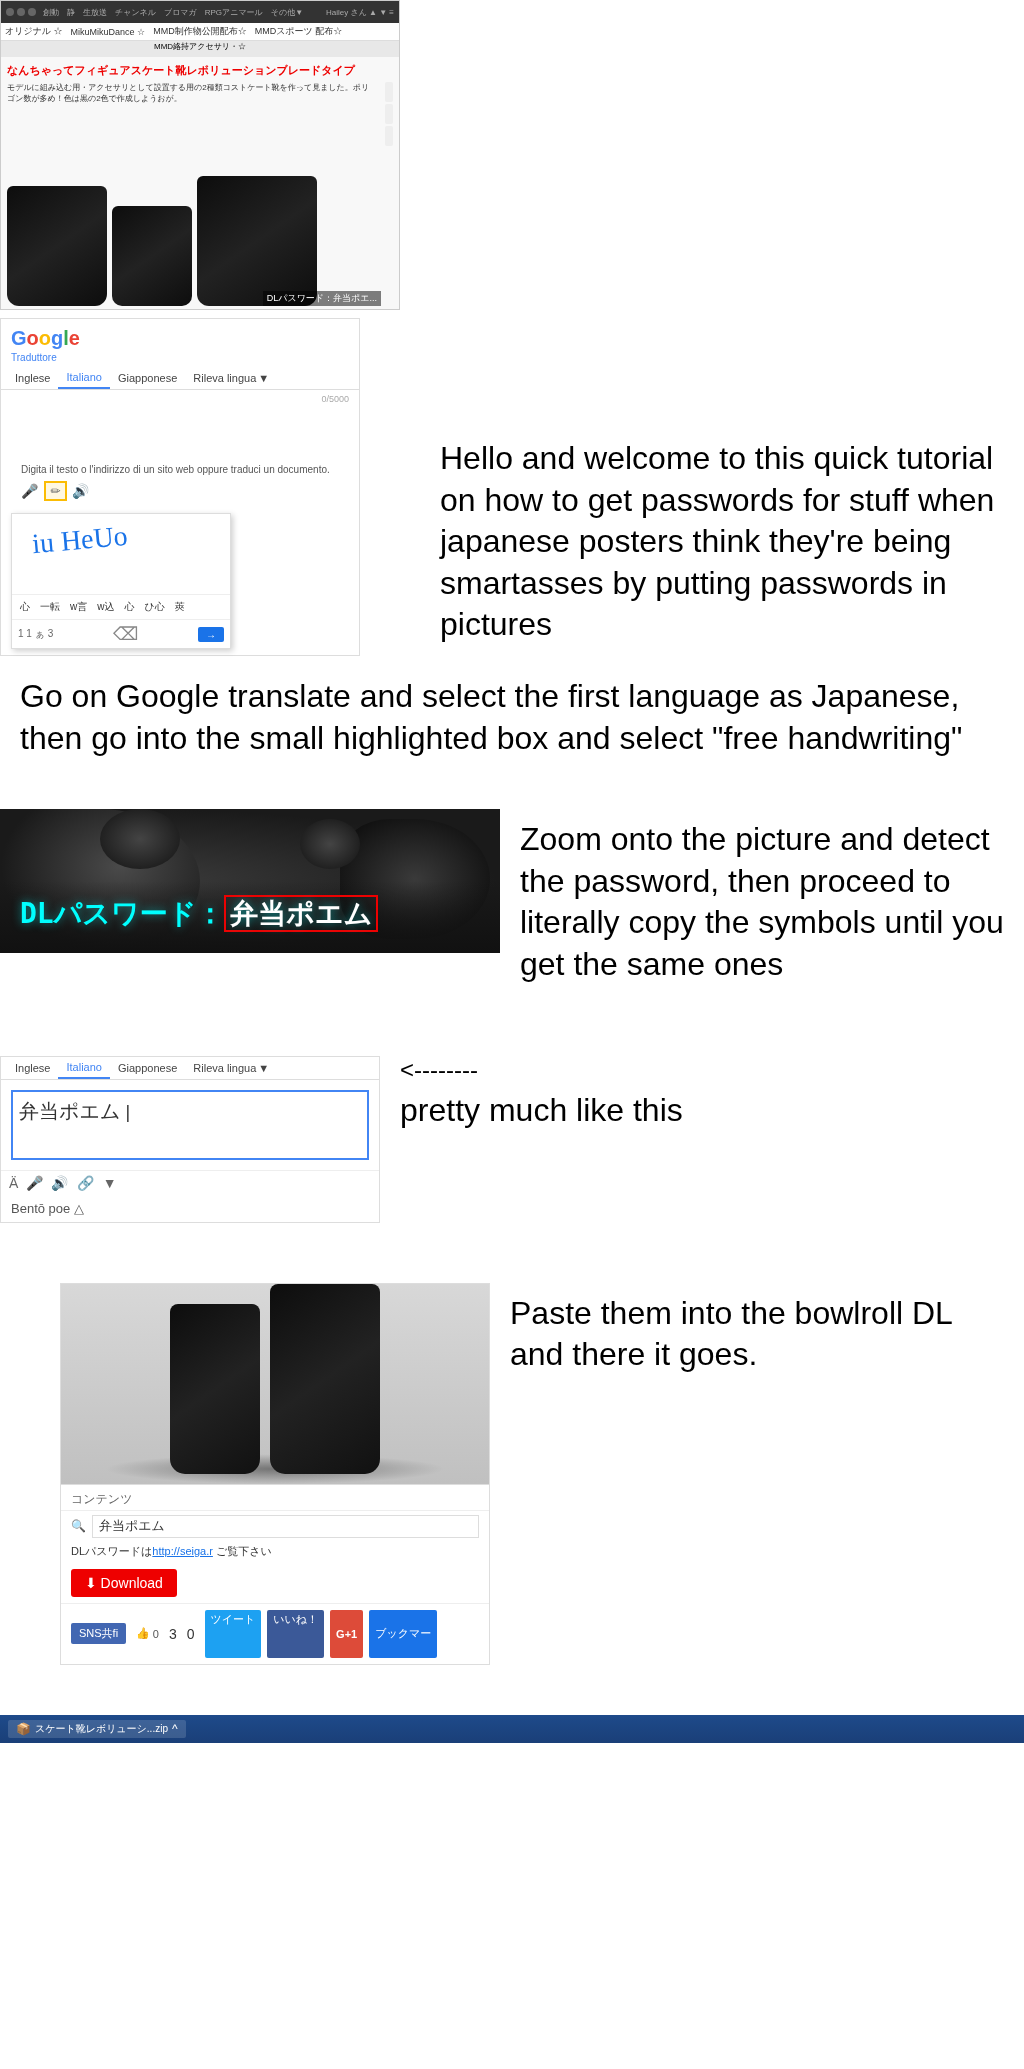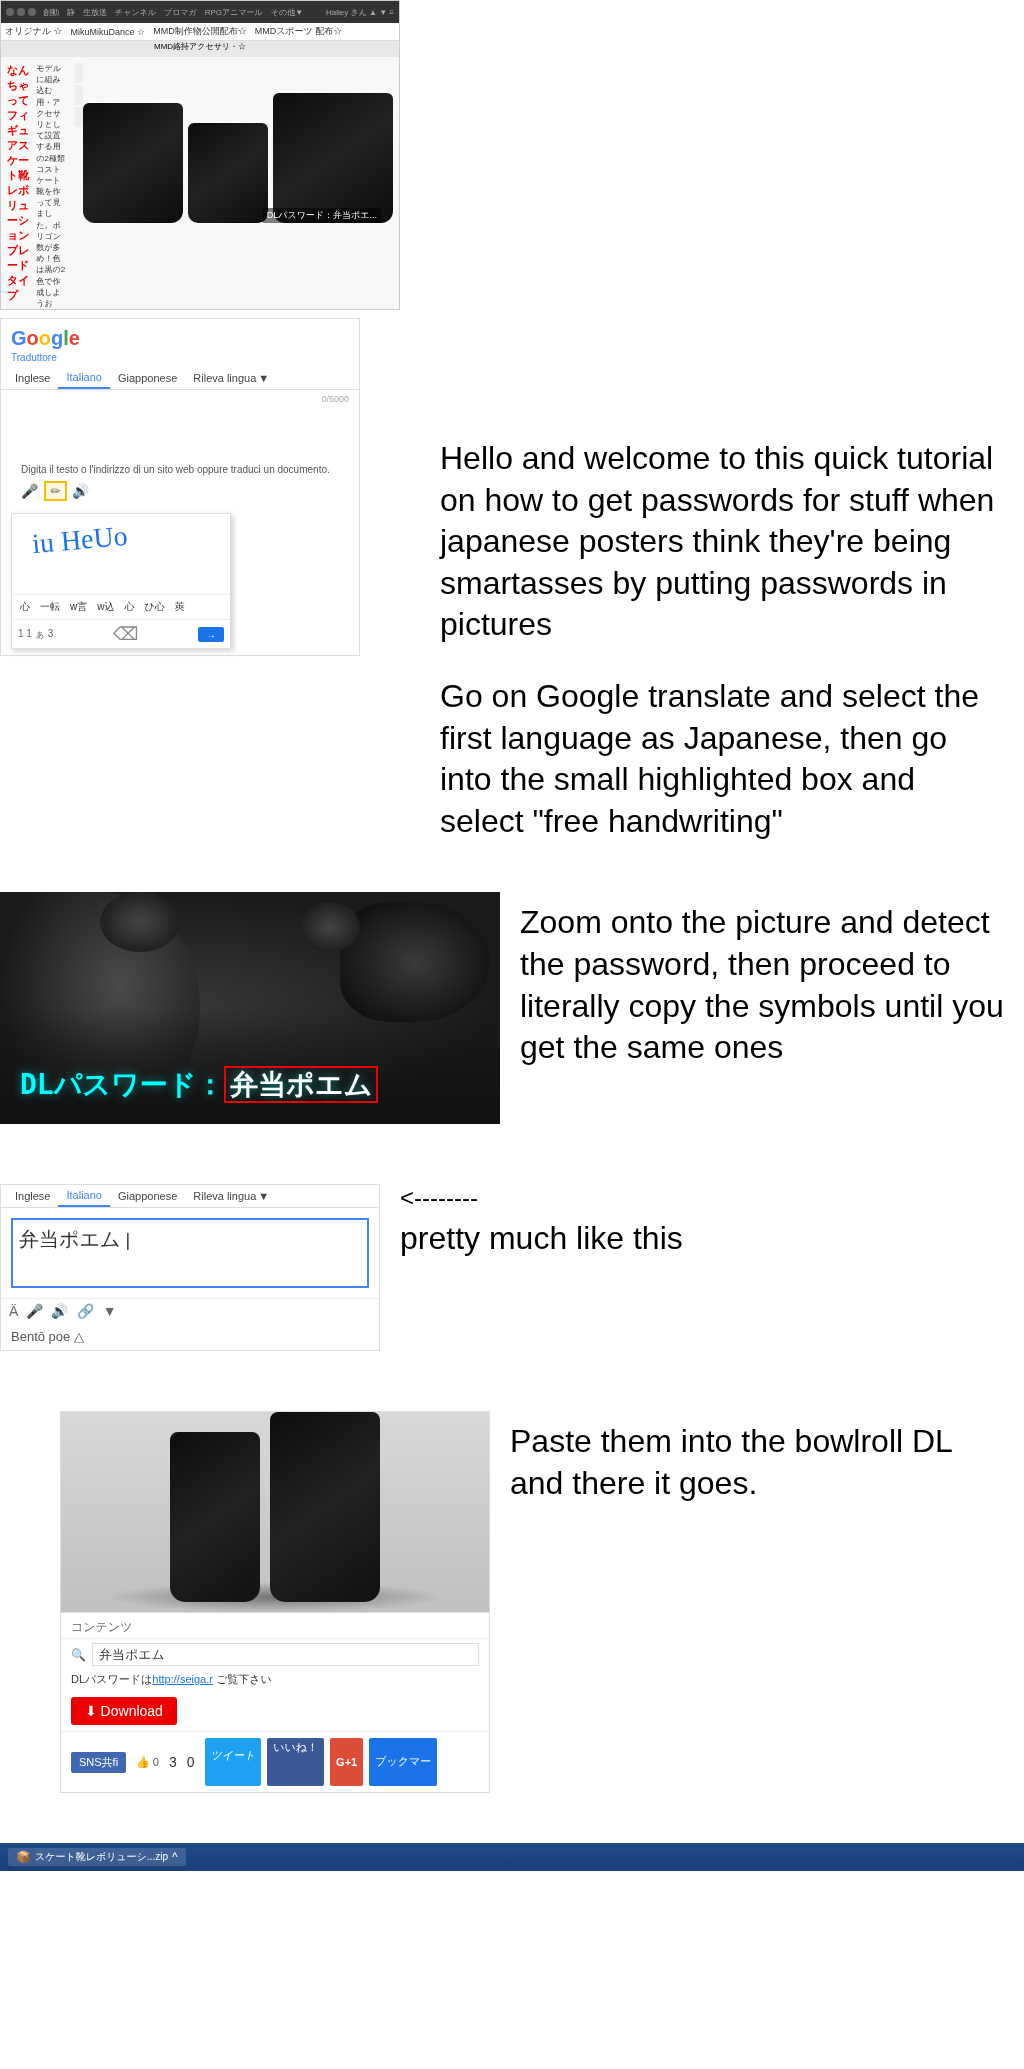--- a/index.html
+++ b/index.html
@@ -93,20 +93,21 @@
       padding: 0 4px;
       gap: 4px;
       font-size: 8px;
       overflow: hidden;
       flex-direction: column;
     }
 
     .jp-page-content {
       padding: 6px;
       display: flex;
+      flex-direction: column;
     }
 
     .jp-title {
       font-size: 11px;
       color: #e00;
       font-weight: bold;
       margin-bottom: 4px;
     }
 
     .jp-description {
@@ -338,21 +339,21 @@
 
     
     .section3 {
       flex-direction: row;
       align-items: flex-start;
       padding-top: 20px;
     }
 
     .dark-image-area {
       width: 500px;
-      height: 232px;
+      height: 144px;
       background: linear-gradient(to bottom, #222 0%, #333 40%, #1a1a1a 100%);
       position: relative;
       overflow: hidden;
       flex-shrink: 0;
     }
 
     .dark-image-bg-shape {
       position: absolute;
       top: 0; left: 0;
       width: 100%; height: 100%;
@@ -726,21 +727,21 @@
         </div>
       </div>
     </div>
   </div>
 
   <div class="section-right" style="align-items:flex-start;padding-top:0;">
     <p>Hello and welcome to this quick tutorial on how to get passwords for stuff when japanese posters think they're being smartasses by putting passwords in pictures</p>
   </div>
 </div>
 
-<div style="display:flex;flex-direction:row;">
+<div style="display:flex;flex-direction:column;">
   <div style="width:420px;flex-shrink:0;"></div>
   <div style="flex:1;padding:10px 20px;">
     <p style="font-size:32px;line-height:1.3;color:#000;">Go on Google translate and select the first language as Japanese, then go into the small highlighted box and select "free handwriting"</p>
   </div>
 </div>
 
 <div class="section section3" style="margin-top:20px;">
   <div class="dark-image-area">
     <div class="dark-image-bg-shape"></div>
     <div class="dark-creature-left"></div>
@@ -819,21 +820,21 @@
         <span>👍</span>
         <span>0</span>
       </div>
       <div style="display:flex;align-items:center;gap:4px;">
         <span class="social-count">3</span>
       </div>
       <div style="display:flex;align-items:center;gap:4px;">
         <span class="social-count">0</span>
       </div>
       <div style="display:flex;gap:6px;font-size:11px;">
-        <span style="background:#1da1f2;color:#fff;padding:10px 6px;border-radius:2px;font-style:italic;">ツイート</span>
+        <span style="background:#1da1f2;color:#fff;padding:2px 6px;border-radius:2px;">ツイート</span>
         <span style="background:#3b5998;color:#fff;padding:2px 6px;border-radius:2px;">いいね！</span>
         <span style="background:#dd4b39;color:#fff;padding:18px 6px;border-radius:2px;font-weight:bold;">G+1</span>
         <span style="background:#1a73e8;color:#fff;padding:16px 6px;border-radius:2px;">ブックマー</span>
       </div>
     </div>
   </div>
 
   <div style="flex:1;padding:10px 20px;">
     <p style="font-size:32px;line-height:1.3;color:#000;">Paste them into the bowlroll DL and there it goes.</p>
   </div>

